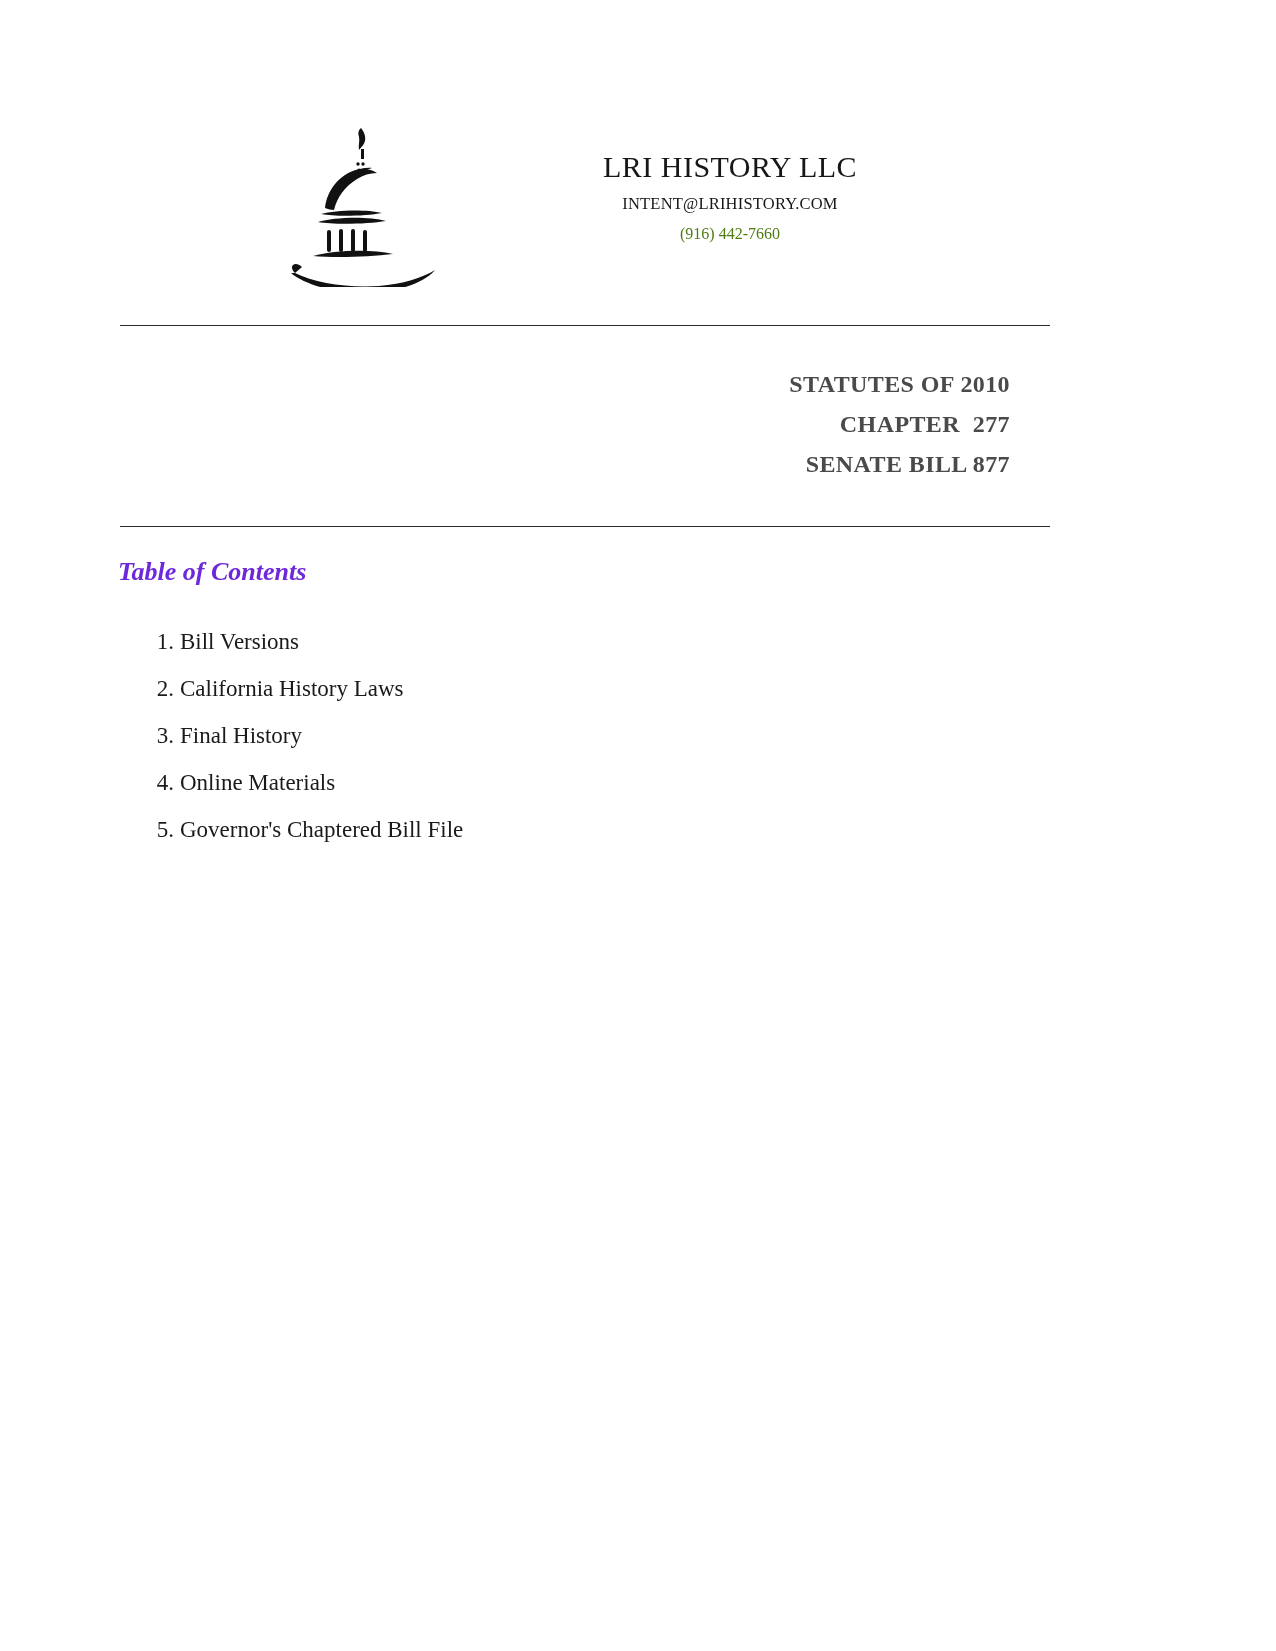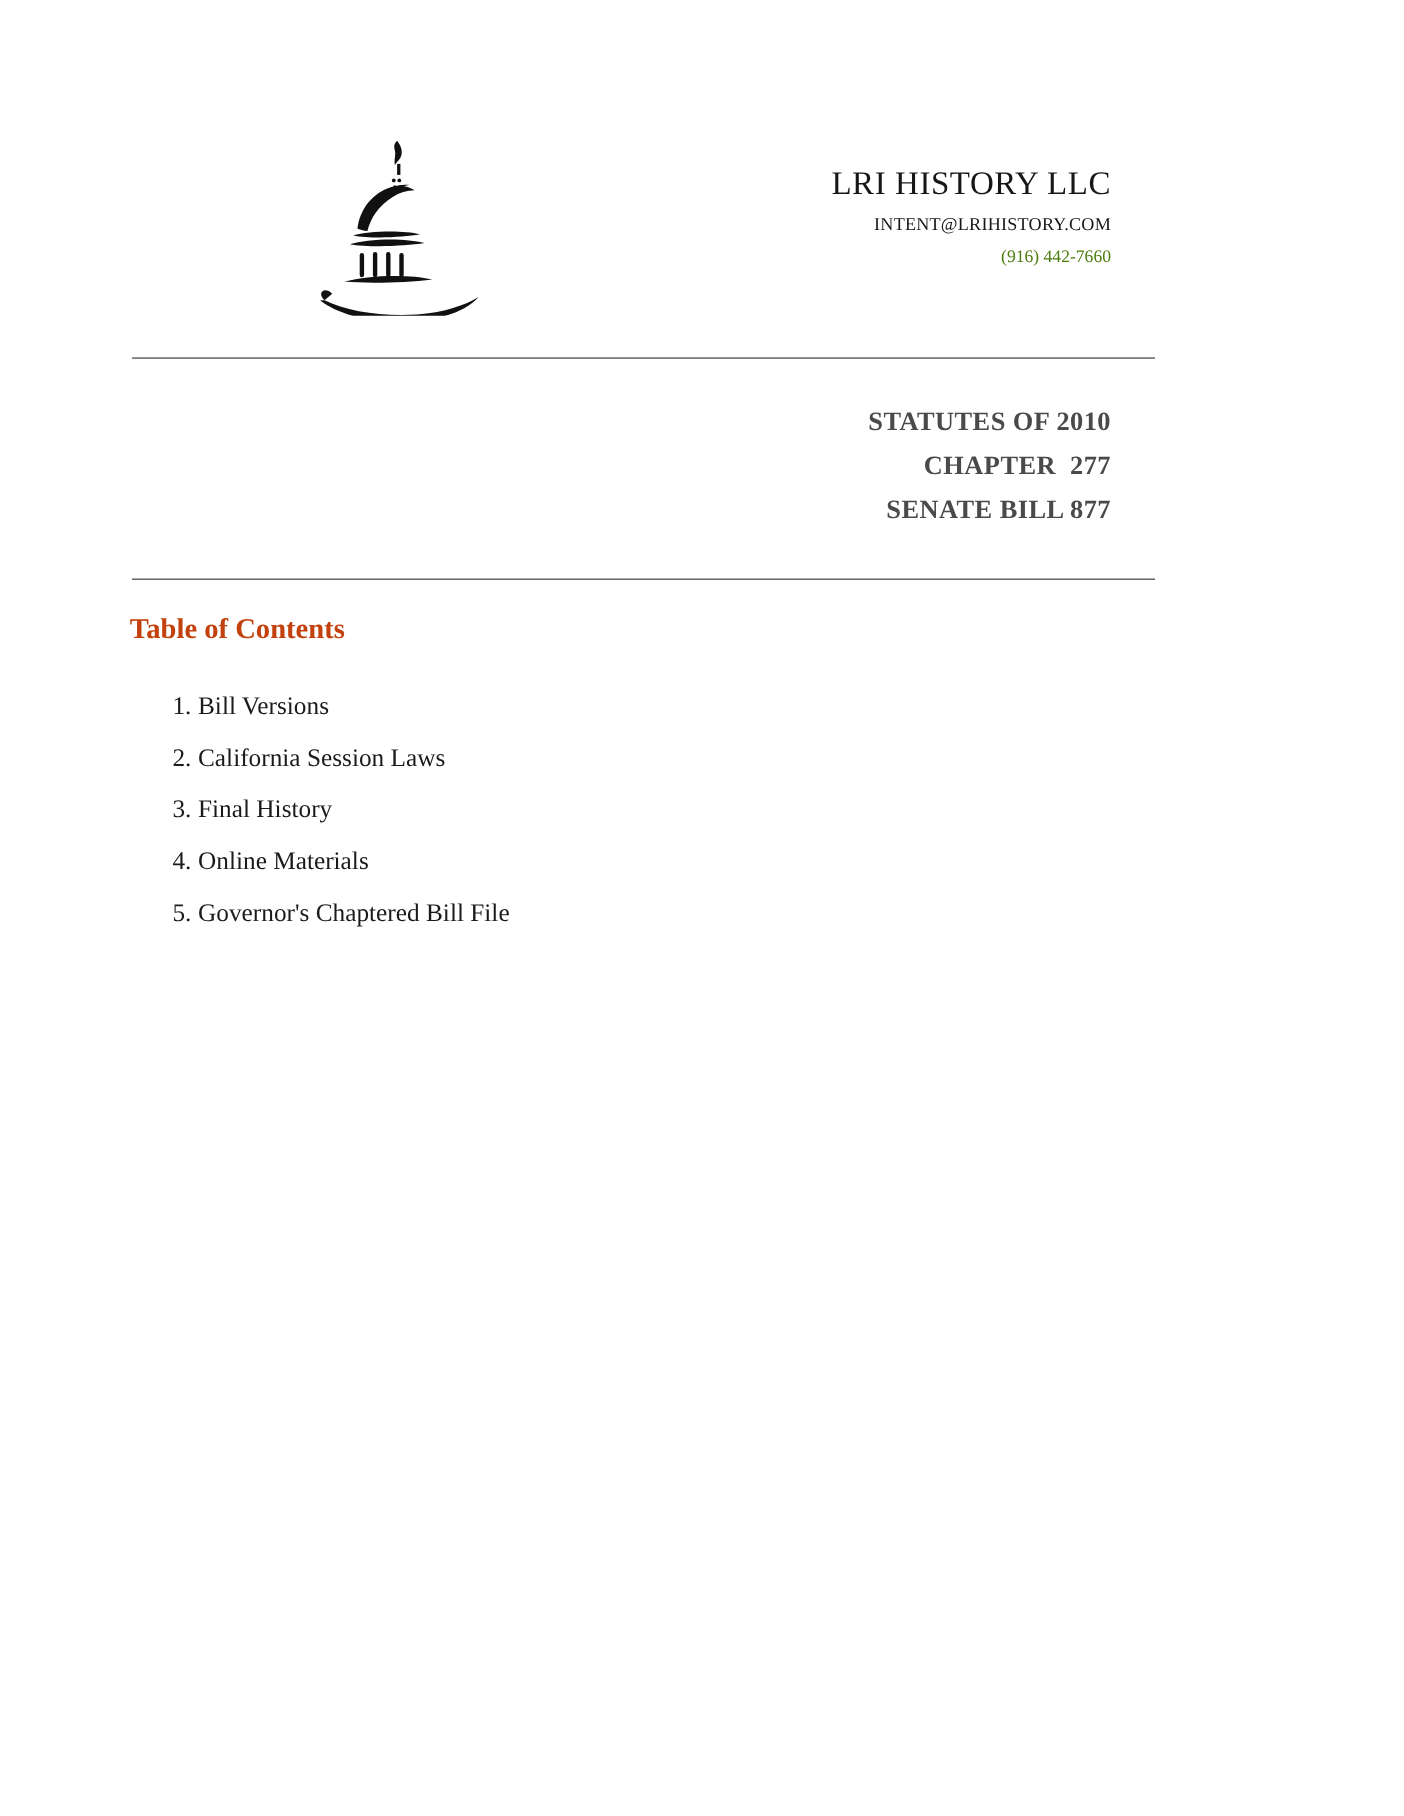--- a/index.html
+++ b/index.html
@@ -36,24 +36,24 @@
   .logo {
     position: absolute;
     left: 165px;
     top: 10px;
     width: 160px;
     height: 165px;
   }
 
   .brand-block {
     position: absolute;
-    left: 350px;
+    left: 340px;
     top: 38px;
     width: 540px;
-    text-align: right;
+    text-align: center;
   }
 
   .brand-name {
     font-family: "Liberation Serif", serif;
     font-size: 30px;
     letter-spacing: 0.5px;
     color: #171717;
     line-height: 1.1;
     margin-bottom: 13px;
   }
@@ -104,21 +104,22 @@
   }
 
   
   .toc-heading {
     position: absolute;
     left: 118px;
     top: 557px;
     font-family: "Liberation Serif", serif;
     font-weight: bold;
     font-size: 26px;
-    color: #c2410c;
+    color: #6d28d9;
+    font-style: italic;
   }
 
   .toc-list {
     position: absolute;
     left: 140px;
     top: 618px;
     width: 700px;
     margin: 0;
     padding: 0;
     list-style: none;
@@ -202,21 +203,21 @@
 
   <div class="toc-heading">Table of Contents</div>
 
   <ol class="toc-list">
     <li class="toc-item">
       <span class="toc-num">1.</span>
       <span class="toc-label">Bill Versions</span>
     </li>
     <li class="toc-item">
       <span class="toc-num">2.</span>
-      <span class="toc-label">California Session Laws</span>
+      <span class="toc-label">California History Laws</span>
     </li>
     <li class="toc-item">
       <span class="toc-num">3.</span>
       <span class="toc-label">Final History</span>
     </li>
     <li class="toc-item">
       <span class="toc-num">4.</span>
       <span class="toc-label">Online Materials</span>
     </li>
     <li class="toc-item">

